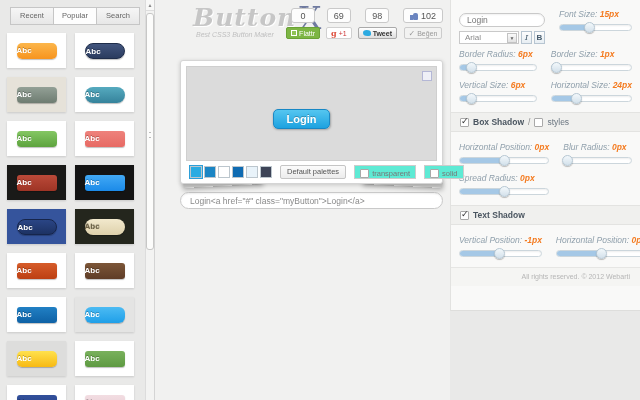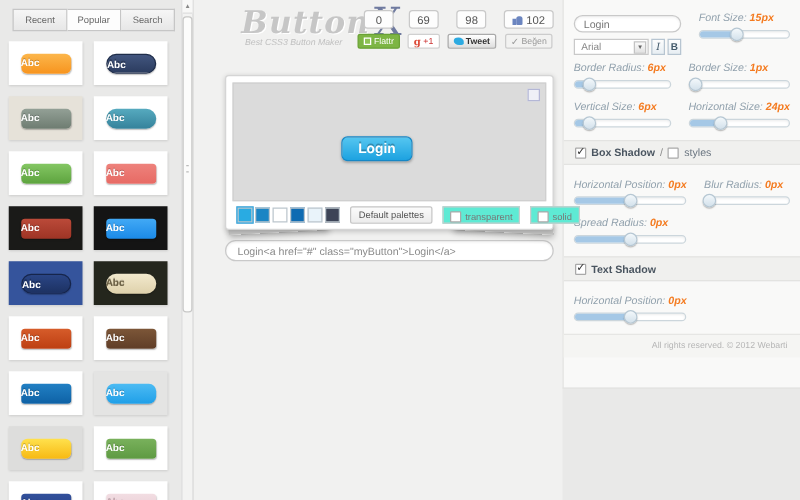--- a/index.html
+++ b/index.html
@@ -448,20 +448,27 @@
       </div>
     </div>
 
   <div class="strip">
     <span class="cb on"></span>
     <span class="t">Text Shadow</span>
   </div>
 
   <div class="sliders-grid">
 
+      <div class="sitem">
+        <div class="slabel"><span>Vertical Position:</span> <b>-1px</b></div>
+        <div class="track">
+          <div class="fill" style="width: 48%;"></div>
+          <div class="knob" style="left: 48%;"></div>
+        </div>
+      </div>
 
       <div class="sitem">
         <div class="slabel"><span>Horizontal Position:</span> <b>0px</b></div>
         <div class="track">
           <div class="fill" style="width: 50%;"></div>
           <div class="knob" style="left: 50%;"></div>
         </div>
       </div>
 
     </div>

